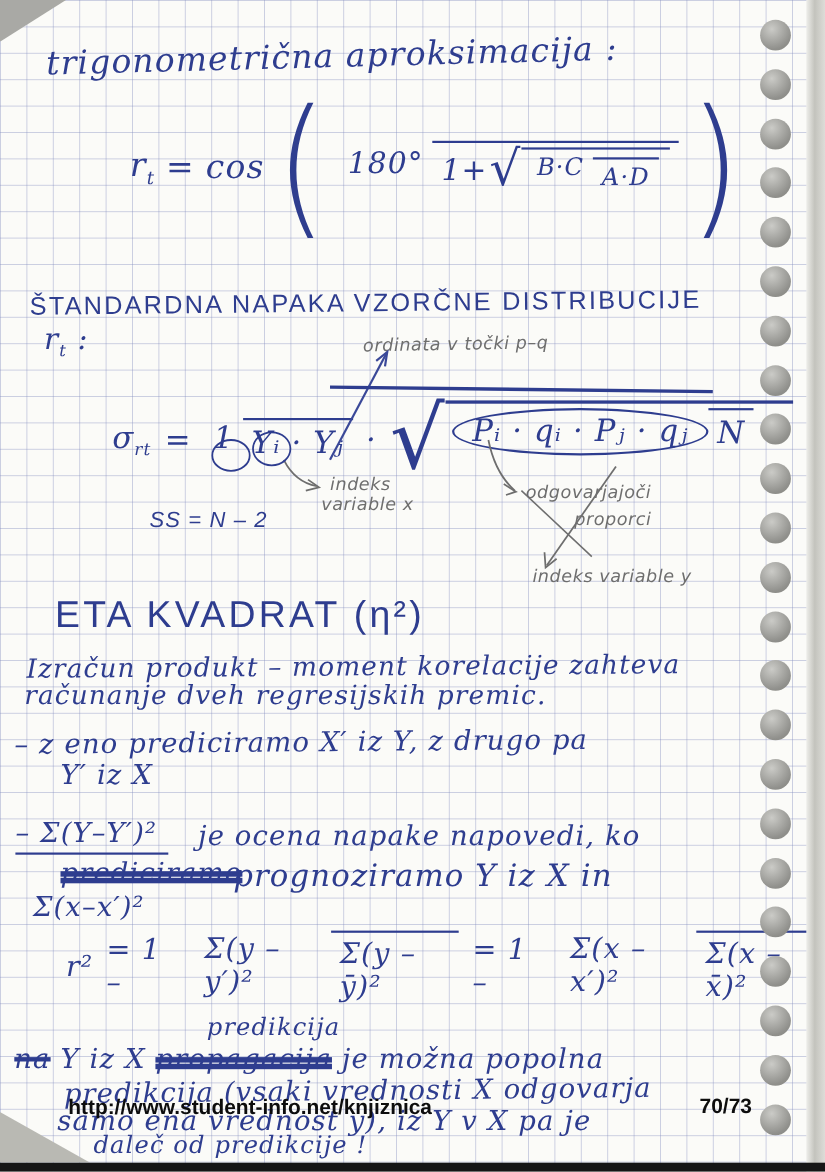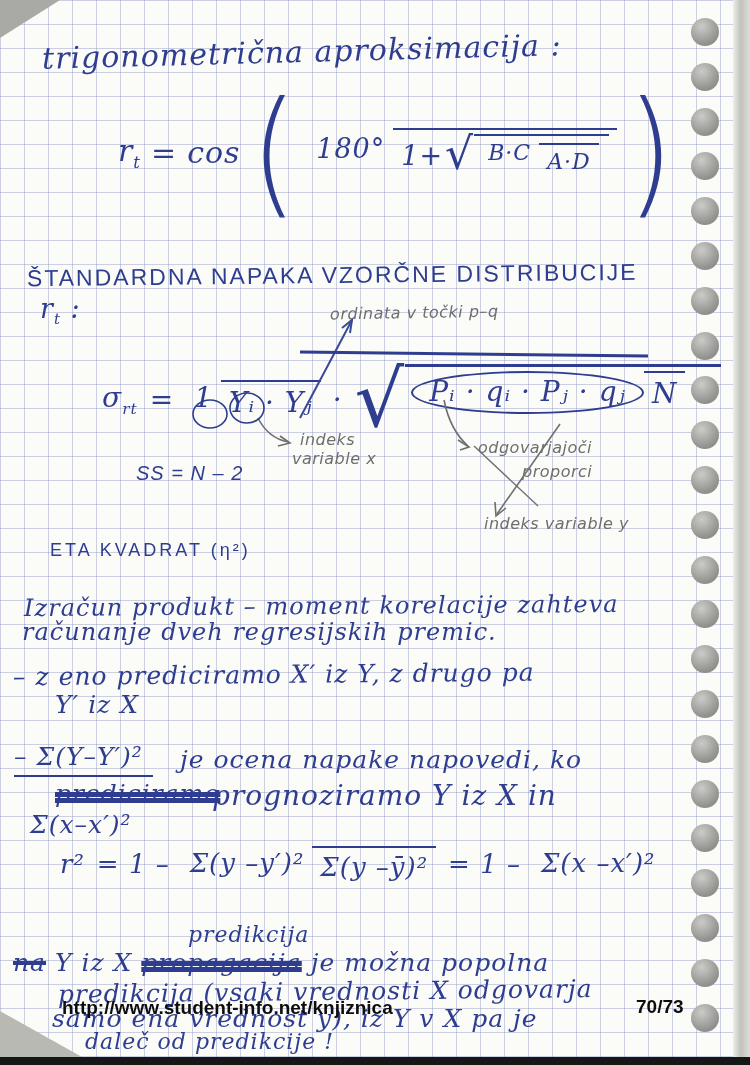--- a/index.html
+++ b/index.html
@@ -100,21 +100,21 @@
   </div>
 
   <div class="abs pencil" style="left:300px;top:430px;">indeks</div>
   <div class="abs pencil" style="left:292px;top:449px;">variable x</div>
   <div class="abs pencil" style="left:478px;top:438px;">odgovarjajoči</div>
   <div class="abs pencil" style="left:522px;top:462px;">proporci</div>
   <div class="abs pencil" style="left:448px;top:514px;margin-left:36px;">indeks variable y</div>
 
   <div class="abs hand" style="left:136px;top:462px;font-size:20px;font-family:'Liberation Sans',sans-serif;letter-spacing:1px;">SS = N – 2</div>
 
-  <div class="abs print" style="left:50px;top:540px;font-size:18px;letter-spacing:3px;">ETA KVADRAT (η²)</div>
+  <div class="abs print" style="left:50px;top:540px;font-size:34px;letter-spacing:3px;">ETA KVADRAT (η²)</div>
   <div class="abs hand" style="left:24px;top:592px;font-size:24px;transform:rotate(-.4deg);">Izračun produkt – moment korelacije zahteva</div>
   <div class="abs hand" style="left:22px;top:618px;font-size:24px;">računanje dveh regresijskih premic.</div>
 
   <div class="abs hand" style="left:13px;top:660px;font-size:25px;transform:rotate(-.5deg);">– z eno prediciramo X′ iz Y, z drugo pa</div>
   <div class="abs hand" style="left:55px;top:690px;font-size:25px;">Y′ iz X</div>
 
   <div class="abs hand" style="left:14px;top:742px;font-size:25px;border-bottom:2.5px solid #2e3d8f;padding:0 10px 4px 0;">
        – <span>Σ(Y–Y′)²</span></div>
   <div class="abs hand" style="left:180px;top:745px;font-size:25px;">je ocena napake napovedi, ko</div>
   <div class="abs hand scribble" style="left:55px;top:779px;font-size:25px;">prediciramo</div>
@@ -124,20 +124,21 @@
   <div class="abs frow hand" style="left:60px;top:846px;font-size:26px;gap:12px;">
     <span>r²</span>
     <span>= 1 –</span>
     <span class="frac">
       <span class="num">Σ(y –y′)²</span>
       <span class="den">Σ(y –ȳ)²</span>
     </span>
     <span>= 1 –</span>
     <span class="frac">
       <span class="num">Σ(x –x′)²</span>
+      <span class="den">Σ(x –x̄)²</span>
     </span>
   </div>
   <div class="abs hand" style="left:188px;top:922px;font-size:22px;">predikcija</div>
 
   <div class="abs hand" style="left:13px;top:948px;font-size:25px;">
     <span class="strike">na</span>
     <span>Y iz X</span>
     <span class="scribble">propagacija</span>
     <span>je možna popolna</span>
   </div>

